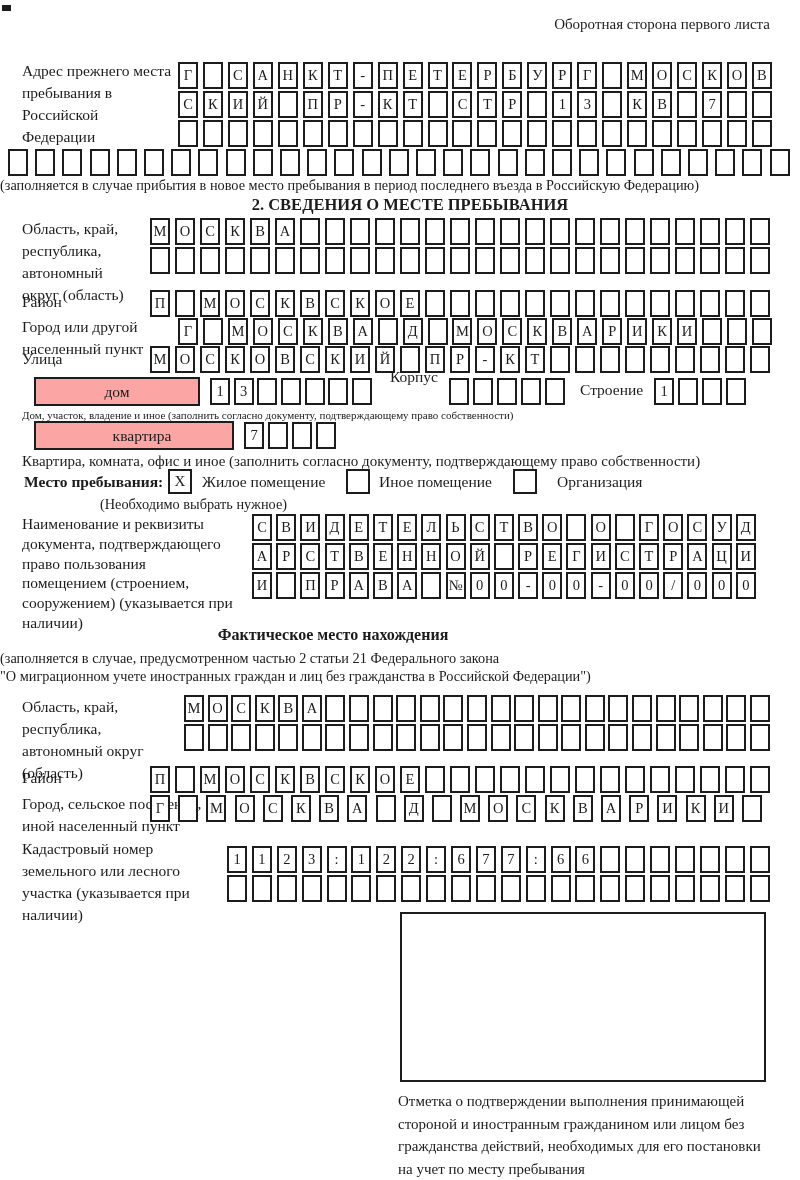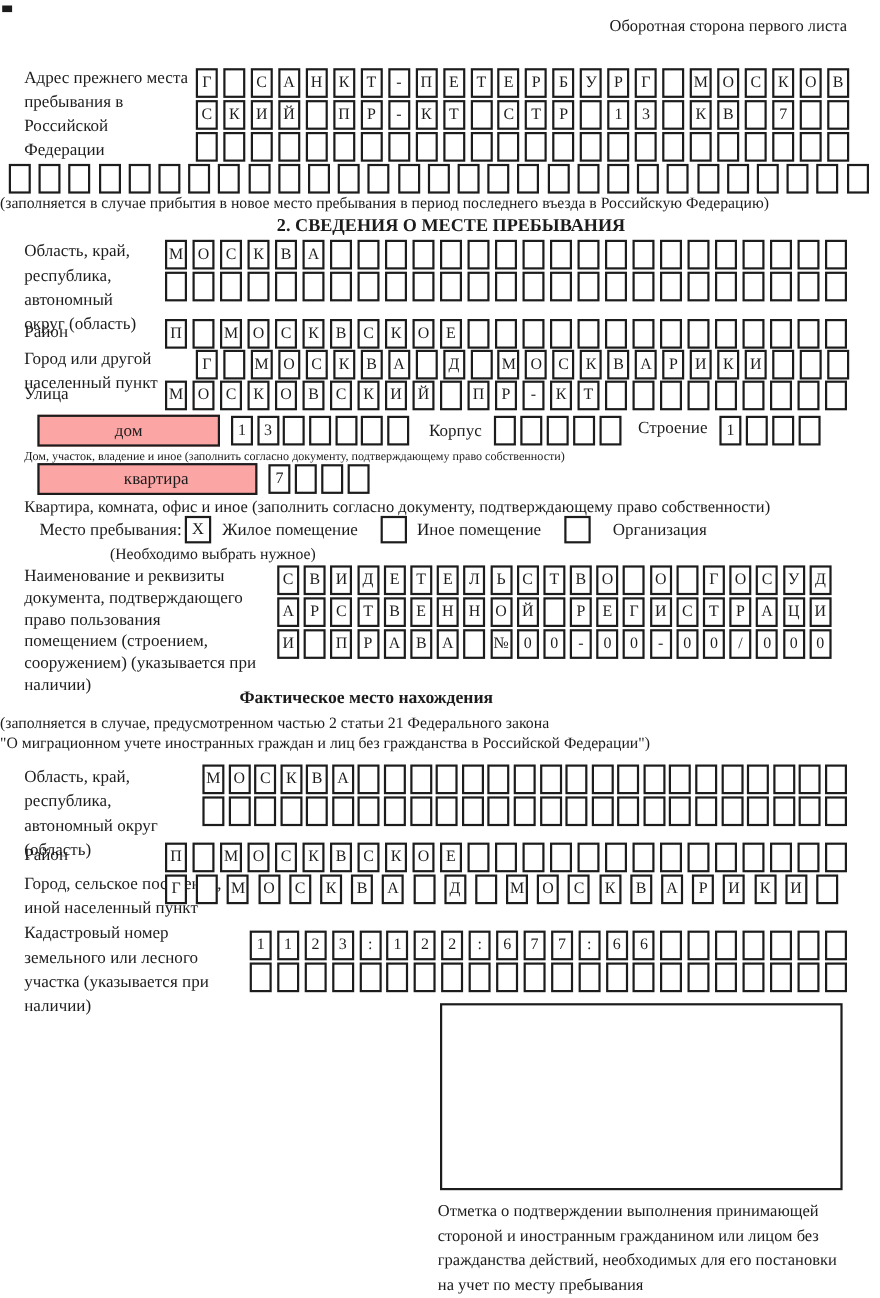--- a/index.html
+++ b/index.html
@@ -302,21 +302,21 @@
   <div class="abs valuebox" style="left:34px; top:377px; width:166px; height:29px;">дом</div>
   <div class="abs cells" style="left:210px; top:378px; width:162px;">
       <div class="cell filled">1</div>
       <div class="cell filled">3</div>
       <div class="cell"></div>
       <div class="cell"></div>
       <div class="cell"></div>
       <div class="cell"></div>
       <div class="cell"></div>
     </div>
-  <div class="abs small-label" style="left:390px; top:383px;">Корпус</div>
+  <div class="abs small-label" style="left:390px; top:368px;">Корпус</div>
   <div class="abs cells" style="left:449px; top:378px; width:116px;">
       <div class="cell"></div>
       <div class="cell"></div>
       <div class="cell"></div>
       <div class="cell"></div>
       <div class="cell"></div>
     </div>
   <div class="abs small-label" style="left:580px; top:381px;">Строение</div>
   <div class="abs cells" style="left:654px; top:378px; width:92px;">
       <div class="cell filled">1</div>
@@ -328,21 +328,21 @@
 
   <div class="abs valuebox" style="left:34px; top:421px; width:200px; height:29px;padding-left:16px;">квартира</div>
   <div class="abs cells" style="left:244px; top:422px; width:92px;">
       <div class="cell filled">7</div>
       <div class="cell"></div>
       <div class="cell"></div>
       <div class="cell"></div>
     </div>
   <div class="abs" style="left:22px; top:453px; font-size:15px;">Квартира, комната, офис и иное (заполнить согласно документу, подтверждающему право собственности)</div>
 
-  <div class="abs small-label" style="left:36px; top:473px;">Место пребывания:</div>
+  <div class="abs small-label" style="left:24px; top:473px;font-weight:bold;">Место пребывания:</div>
   <div class="abs checkbox" style="left:168px; top:469px;">X</div>
   <div class="abs small-label" style="left:202px; top:473px;">Жилое помещение</div>
   <div class="abs checkbox" style="left:346px; top:469px;"></div>
   <div class="abs small-label" style="left:379px; top:473px;">Иное помещение</div>
   <div class="abs checkbox" style="left:513px; top:469px;"></div>
   <div class="abs small-label" style="left:557px; top:473px;">Организация</div>
   <div class="abs note center" style="left:100px; top:496px; width:460px;">(Необходимо выбрать нужное)</div>
 
   <div class="abs label" style="left:22px; top:514px; width:212px; line-height:1.28;">Наименование и реквизиты документа, подтверждающего право пользования помещением (строением, сооружением) (указывается при наличии)</div>
   <div class="abs cells" style="left:252px; top:514px; width:504px;">

